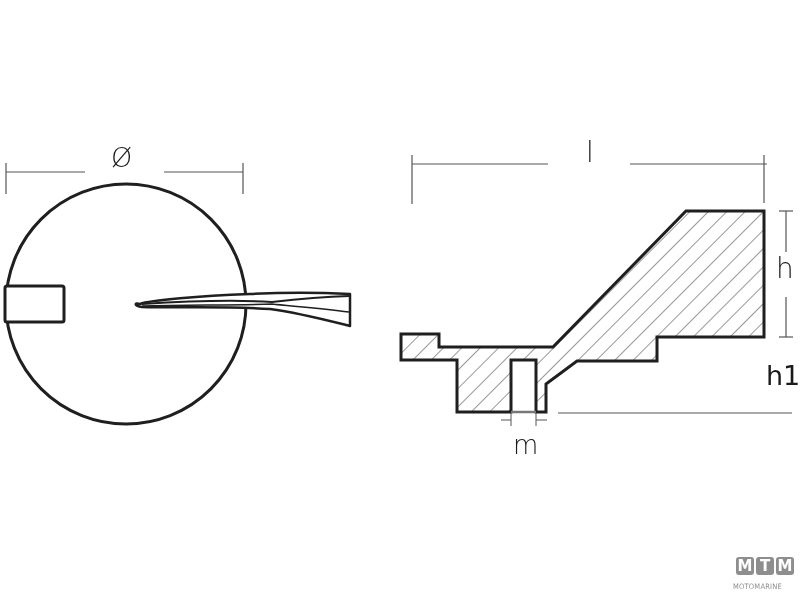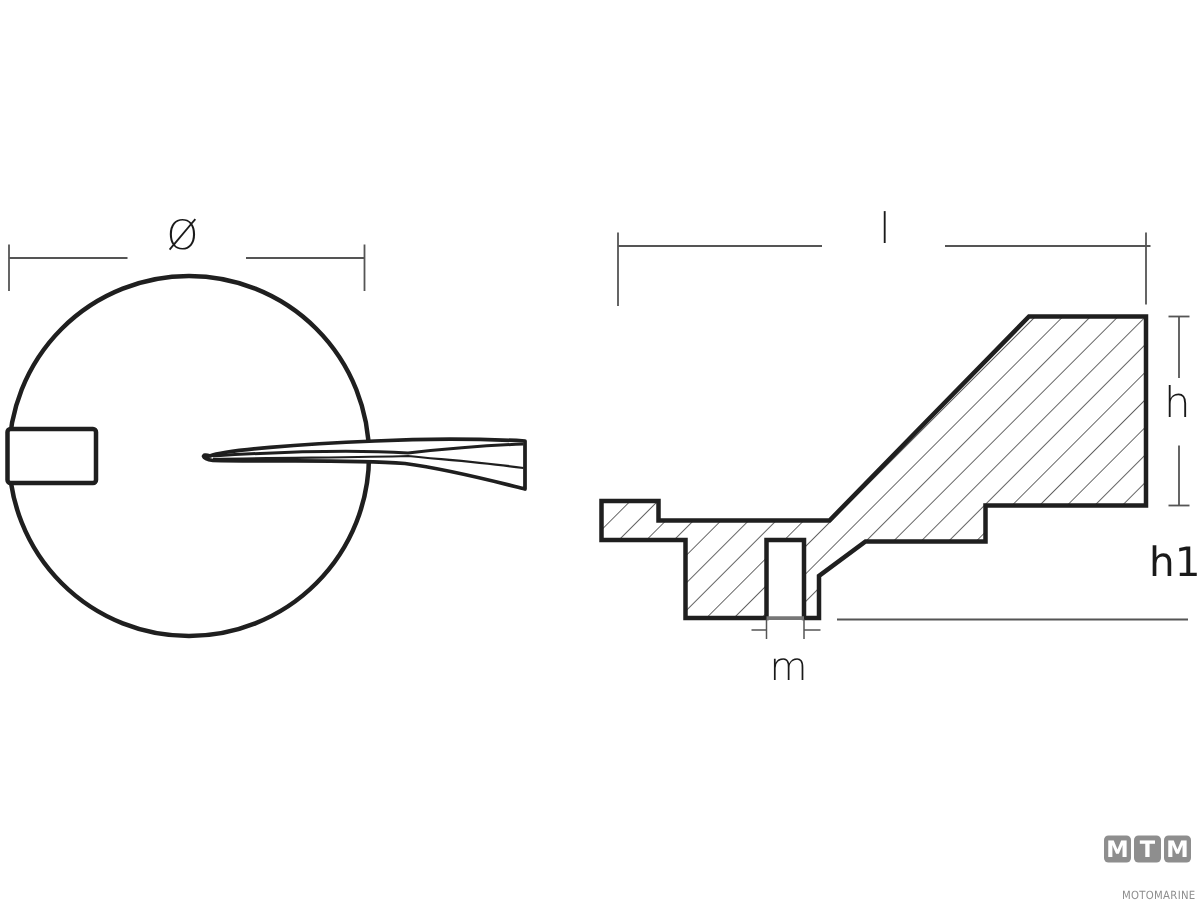--- a/index.html
+++ b/index.html
@@ -58,23 +58,23 @@
       font-weight: bold;
       display: flex;
       align-items: center;
       justify-content: center;
       border-radius: 3px;
     }
     .logo-text {
       font-family: "DejaVu Sans Condensed", "DejaVu Sans", sans-serif;
       font-size: 7.5px;
       color: #8e8e8e;
-      text-align: right;
+      text-align: left;
       letter-spacing: 0.2px;
-      margin-top: 17px;
+      margin-top: 7px;
     }
   </style>
 </head>
 <body>
 
 <div id="canvas">
 
   <svg id="drawing" viewBox="0 0 800 600" xmlns="http://www.w3.org/2000/svg">
     <defs>
       <pattern id="hatch" patternUnits="userSpaceOnUse" width="13" height="13" patternTransform="rotate(45)">

